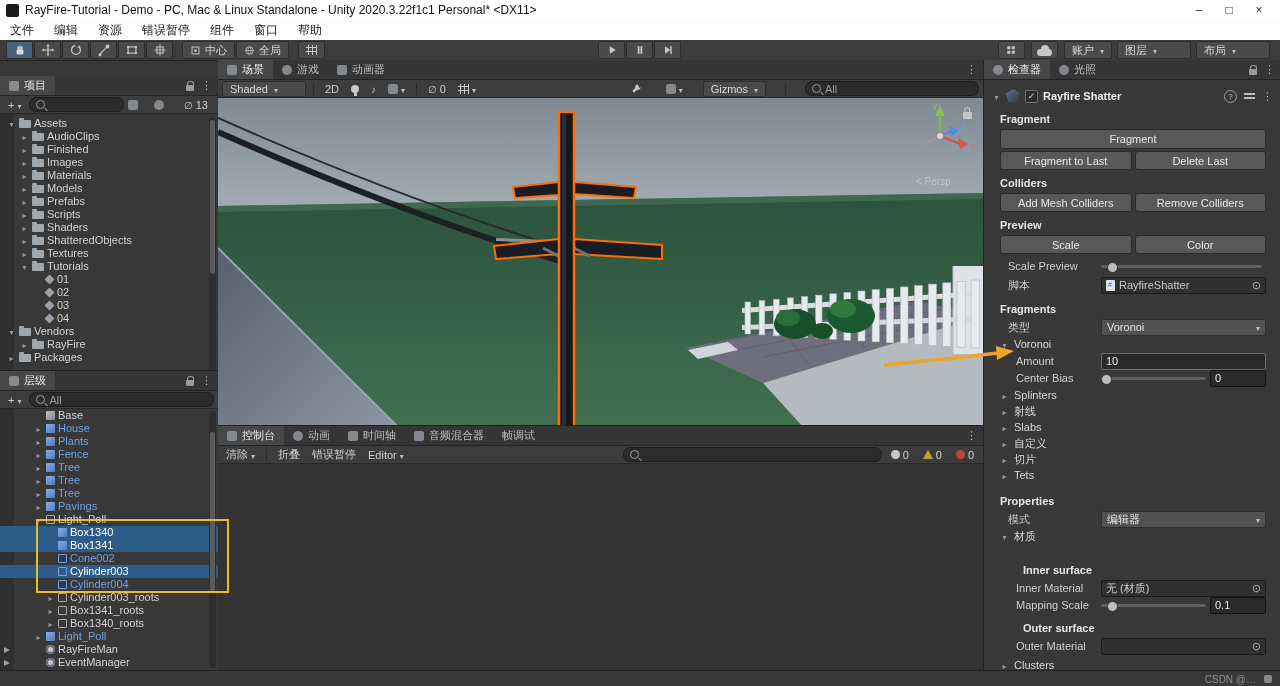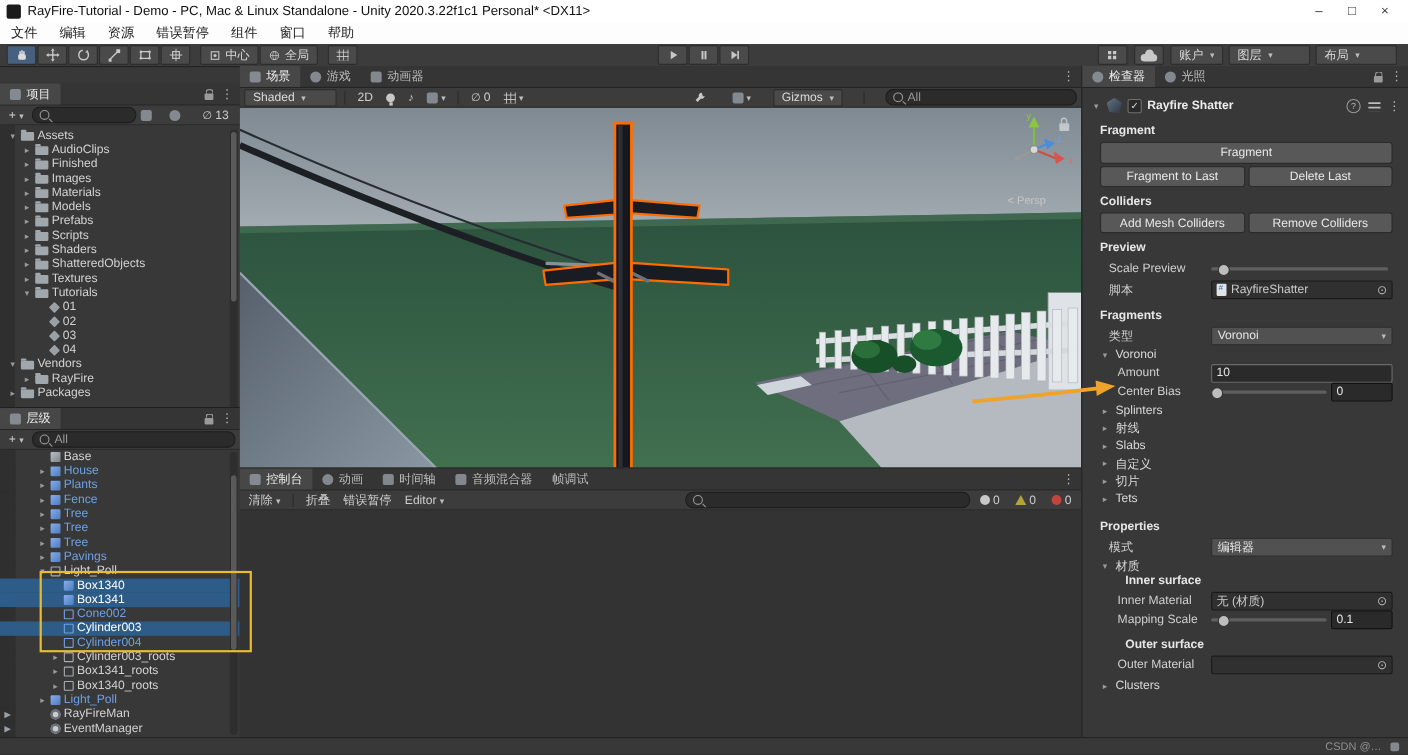--- a/index.html
+++ b/index.html
@@ -867,20 +867,24 @@
         <span class="ubtn">Delete Last</span>
       </div>
 
       <div class="sect">Colliders</div>
       <div class="btnrow">
         <span class="ubtn">Add Mesh Colliders</span>
         <span class="ubtn">Remove Colliders</span>
       </div>
 
       <div class="sect">Preview</div>
+      <div class="btnrow">
+        <span class="ubtn">Scale</span>
+        <span class="ubtn">Color</span>
+      </div>
 
       <div class="irow" style="margin-top:4px">
         <span class="ilabel">Scale Preview</span>
         <span class="slider">
             <span class="track"></span>
             <span class="knob" style="left:4%"></span>
           </span>
       </div>
 
       <div class="irow" style="margin-top:3px">
@@ -954,21 +958,21 @@
           <span>编辑器</span>
           <span class="dd-caret"></span>
         </span>
       </div>
 
       <div class="fold">
         <span class="caret car-open"></span>
         <span>材质</span>
       </div>
 
-      <div class="sect sub" style="margin-top:0">Inner surface</div>
+      <div class="sect sub" style="margin-top:20px">Inner surface</div>
       <div class="irow ind">
         <span class="ilabel">Inner Material</span>
         <span class="objfield">
           <span>无 (材质)</span>
           <span class="picker"></span>
         </span>
       </div>
       <div class="irow ind">
         <span class="ilabel">Mapping Scale</span>
         <span class="slider">

